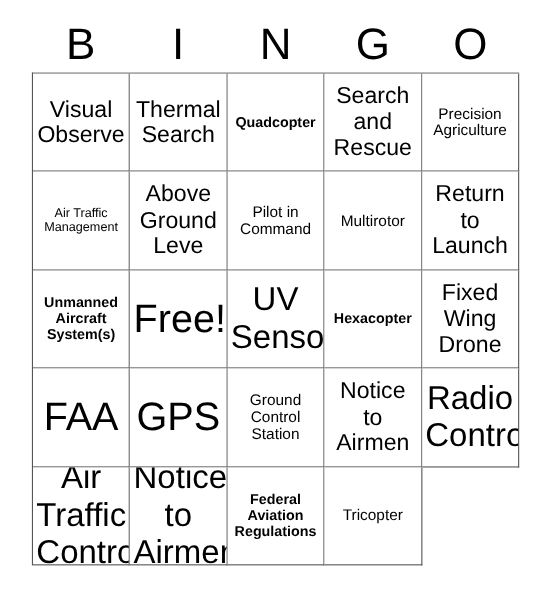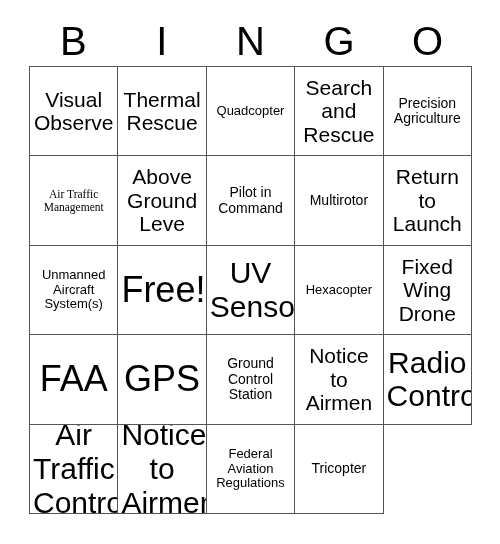--- a/index.html
+++ b/index.html
@@ -76,43 +76,43 @@
     width: 100%;
     line-height: 1.12;
     color: #000000;
   }
 
   
   .fs-xxl .cell-text { font-size: 36px; line-height: 1.05; text-align: center; }
   .fs-xl  .cell-text { font-size: 30px; }
   .fs-lg  .cell-text { font-size: 21px; }
   .fs-md  .cell-text { font-size: 14px; }
-  .fs-sm  .cell-text { font-size: 13px; }
-  .fs-xs  .cell-text { font-size: 11.5px; font-family: Liberation Serif, serif; }
+  .fs-sm  .cell-text { font-size: 13px; font-weight: bold; }
+  .fs-xs  .cell-text { font-size: 11.5px; }
 </style>
 </head>
 <body>
 
 <div id="bingo-card">
 
   <div id="header-row">
     <div class="header-letter">B</div>
     <div class="header-letter">I</div>
     <div class="header-letter">N</div>
     <div class="header-letter">G</div>
     <div class="header-letter">O</div>
   </div>
 
   <div id="grid">
 
     <div class="cell fs-lg">
         <span class="cell-text">Visual Observe</span>
       </div>
     <div class="cell fs-lg">
-        <span class="cell-text">Thermal Rescue</span>
+        <span class="cell-text">Thermal Search</span>
       </div>
     <div class="cell fs-sm">
         <span class="cell-text">Quadcopter</span>
       </div>
     <div class="cell fs-lg">
         <span class="cell-text">Search and Rescue</span>
       </div>
 
     <div class="cell fs-md">
         <span class="cell-text">Precision Agriculture</span>

